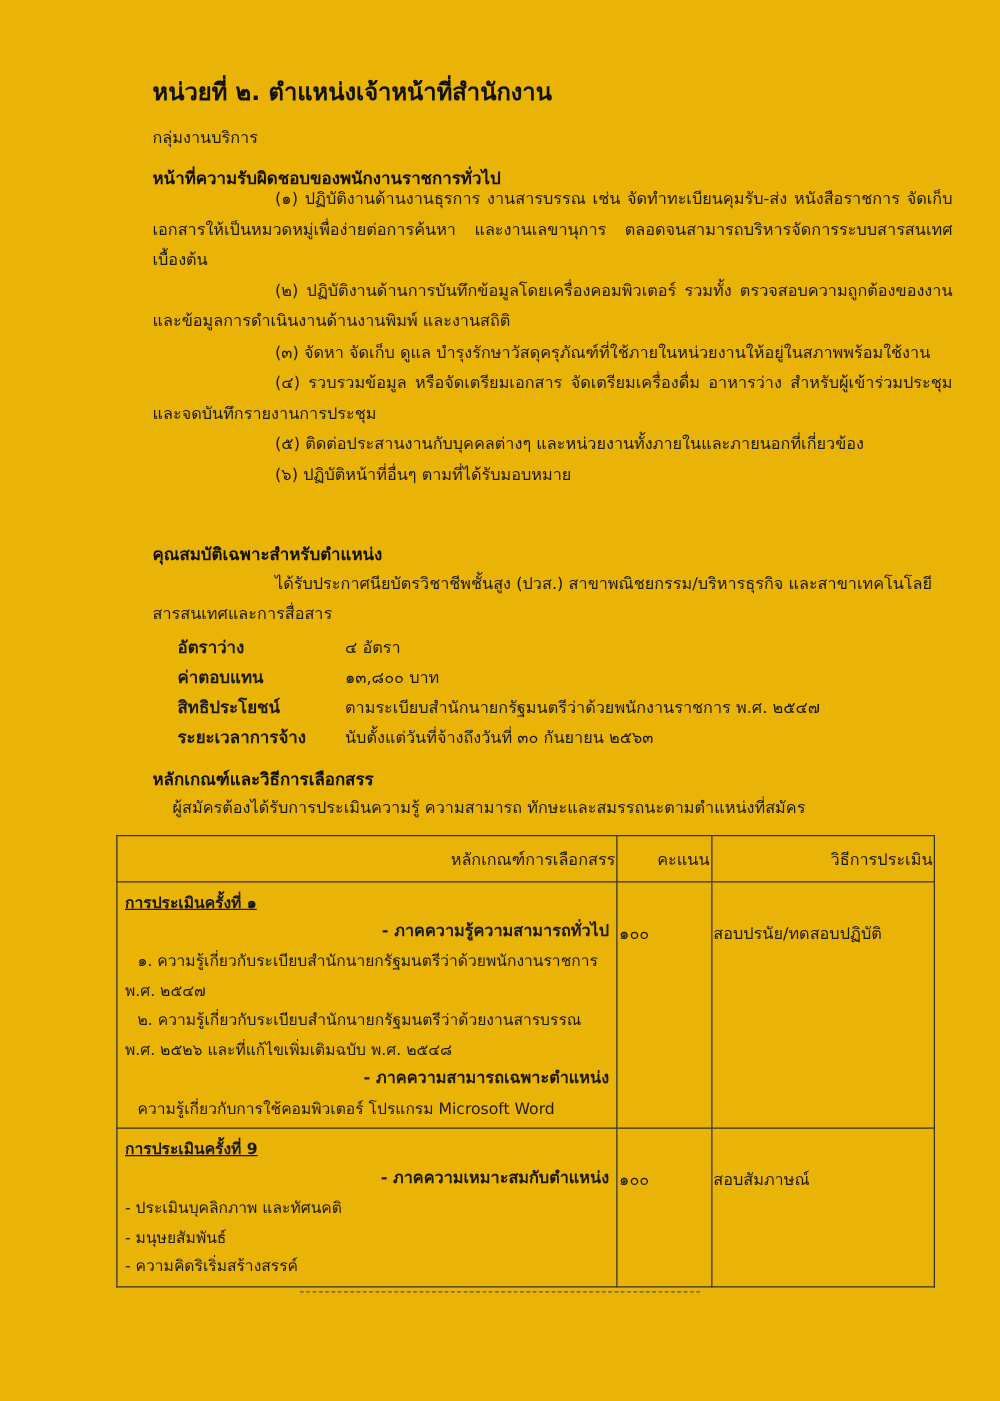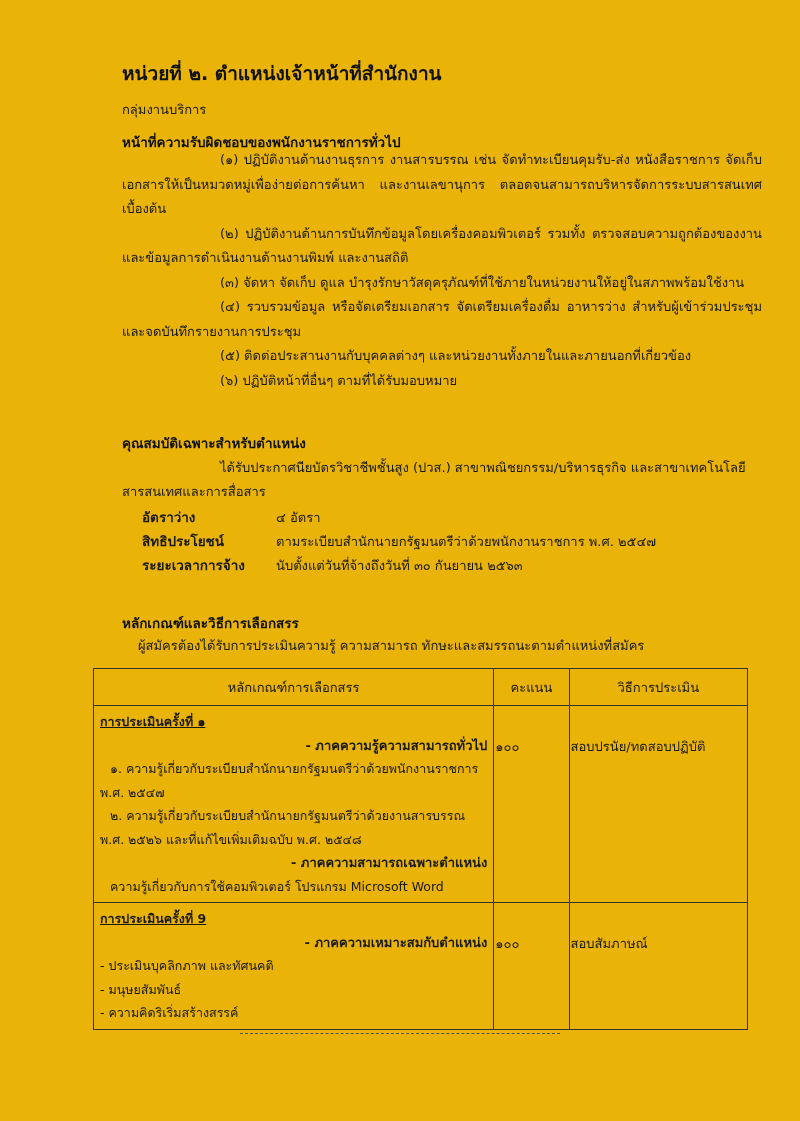--- a/index.html
+++ b/index.html
@@ -92,21 +92,21 @@
     font-size: 12.5px;
   }
   table.criteria th, table.criteria td {
     border: 1.3px solid #333;
     vertical-align: top;
   }
   table.criteria th {
     height: 34px;
     font-weight: normal;
     vertical-align: middle;
-    text-align: center;
+    text-align: right;
     font-size: 13px;
   }
   .col-criteria { width: 404px; }
   .col-score { width: 73px; }
   .col-method { width: 178px; }
   td.criteria-cell {
     padding: 4px 6px 4px 6px;
     line-height: 23.5px;
   }
   td.score-cell, td.method-cell {
@@ -148,20 +148,24 @@
     <div class="item">(๖) ปฏิบัติหน้าที่อื่นๆ ตามที่ได้รับมอบหมาย</div>
   </div>
 
   <div class="abs section-heading" style="left:122px; top:432px;">คุณสมบัติเฉพาะสำหรับตำแหน่ง</div>
   <div class="qual-block">ได้รับประกาศนียบัตรวิชาชีพชั้นสูง (ปวส.) สาขาพณิชยกรรม/บริหารธุรกิจ และสาขาเทคโนโลยีสารสนเทศและการสื่อสาร</div>
 
   <div class="info-table">
     <div class="info-row">
       <span class="info-label">อัตราว่าง</span>
       <span class="info-value">๔  อัตรา</span>
+    </div>
+    <div class="info-row">
+      <span class="info-label">ค่าตอบแทน</span>
+      <span class="info-value">๑๓,๘๐๐  บาท</span>
     </div>
     <div class="info-row">
       <span class="info-label">สิทธิประโยชน์</span>
       <span class="info-value">ตามระเบียบสำนักนายกรัฐมนตรีว่าด้วยพนักงานราชการ พ.ศ. ๒๕๔๗</span>
     </div>
     <div class="info-row">
       <span class="info-label">ระยะเวลาการจ้าง</span>
       <span class="info-value">นับตั้งแต่วันที่จ้างถึงวันที่ ๓๐ กันยายน ๒๕๖๓</span>
     </div>
   </div>

